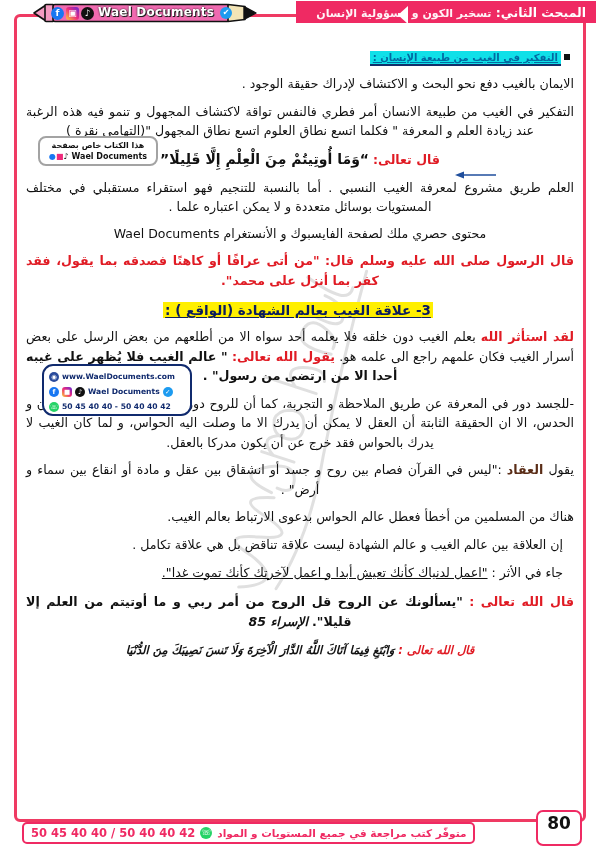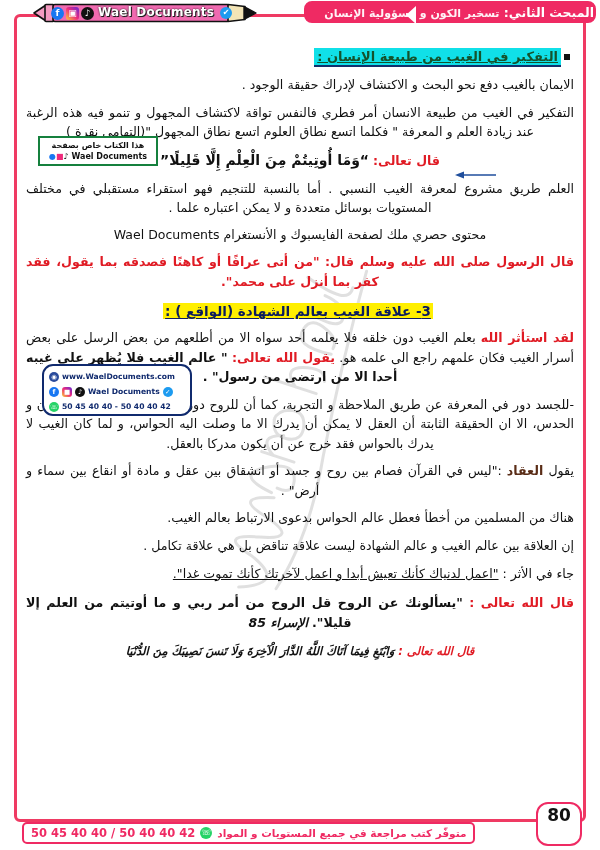--- a/index.html
+++ b/index.html
@@ -35,26 +35,26 @@
     width: 600px; height: 28px;
     z-index: 40;
   }
   #chapter-title {
     position: absolute;
     right: 4px;
     top: 1px;
     height: 22px;
     background: #ef2a63;
     border: 2px solid #ef2a63;
-    border-radius: 8px;
+    border-radius: 0;
     color: #ffffff;
     font-size: 12.5px;
     font-weight: bold;
     line-height: 20px;
-    padding: 0 0 0 18px;
+    padding: 0 8px 0 18px;
     white-space: nowrap;
     direction: rtl;
     box-sizing: border-box;
   }
   #chapter-title .lead {
     color: #ffffff;
     font-weight: bold;
   }
   #chapter-title .sub {
     color: #fff3f7;
@@ -127,23 +127,23 @@
     top: 46px;
     width: 548px;
     direction: rtl;
     text-align: justify;
     z-index: 20;
   }
 
   .hl-cyan {
     display: inline-block;
     background: #10e0e8;
-    color: #14532d;
-    font-weight: bold;
-    font-size: 13px;
+    color: #0369a1;
+    font-weight: bold;
+    font-size: 10px;
     padding: 1px 3px;
     border-bottom: 2px solid #13306b;
     text-decoration: underline;
   }
   .heading-row {
     text-align: right;
     margin: 0 0 8px 0;
     padding-right: 4px;
   }
   .bullet-sq {
@@ -203,33 +203,33 @@
   .small-cap { font-size: 11.5px; }
 
   p.center-line {
     margin: 0 0 8px 0;
     text-align: center;
     font-size: 12.5px;
     line-height: 1.5;
     color: #111;
   }
   p.rightline {
-    margin: 0 0 8px 0;
+    margin: 0 11px 8px 0;
     text-align: right;
     font-size: 12.6px;
     line-height: 1.55;
     color: #111;
   }
 
   
   .wm-box {
     position: absolute;
     background: #ffffff;
-    border: 2px solid #15803d;
-    border-radius: 0;
+    border: 2px solid #a3a3a3;
+    border-radius: 8px;
     z-index: 30;
     box-sizing: border-box;
   }
   #wm-small {
     left: 38px;
     top: 136px;
     width: 120px;
     height: 30px;
     padding: 2px 4px 0 4px;
     text-align: center;
@@ -348,23 +348,23 @@
     font-size: 8px;
     line-height: 12px;
     text-align: center;
     flex: 0 0 auto;
   }
   #page-number {
     position: absolute;
     right: 18px;
     bottom: 4px;
     width: 46px;
-    height: 44px;
+    height: 36px;
     border: 2px solid #ef2a63;
-    border-radius: 12px;
+    border-radius: 7px;
     background: #fff;
     color: #111;
     font-size: 17px;
     font-weight: bold;
     text-align: center;
     line-height: 23px;
     z-index: 45;
     box-sizing: border-box;
   }
 </style>

